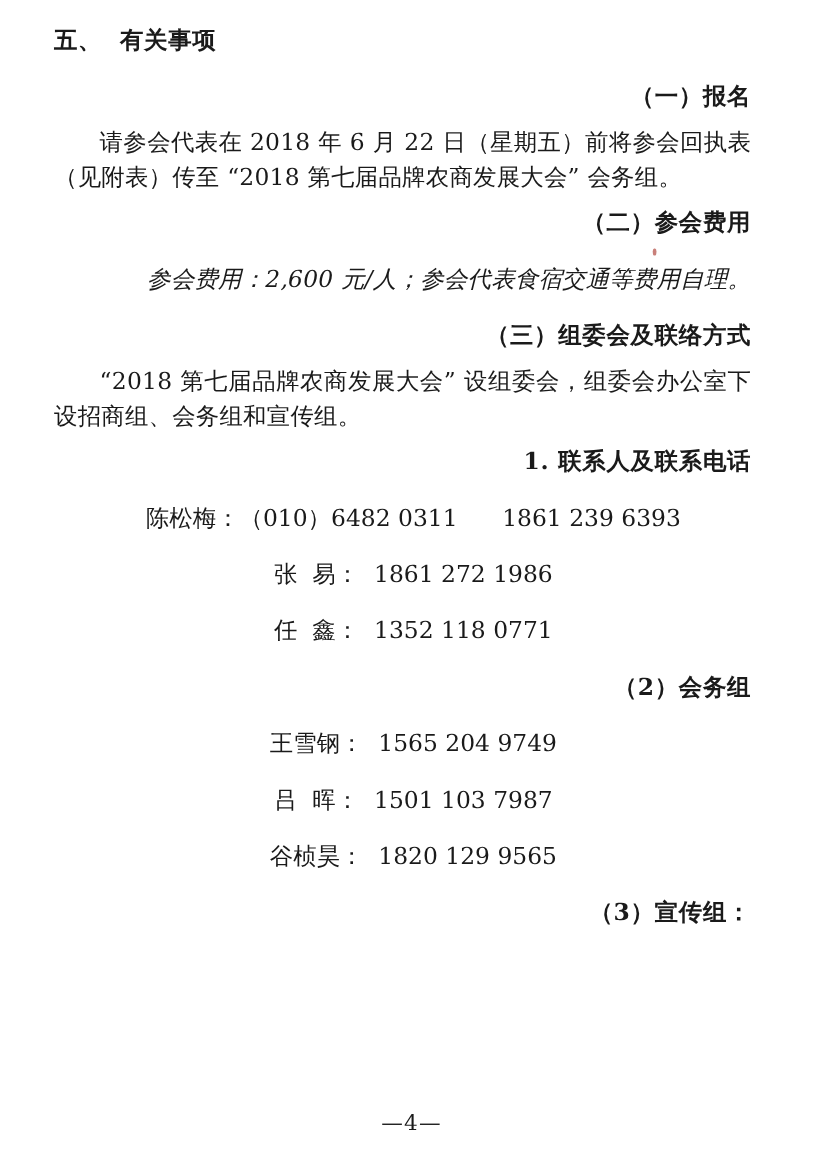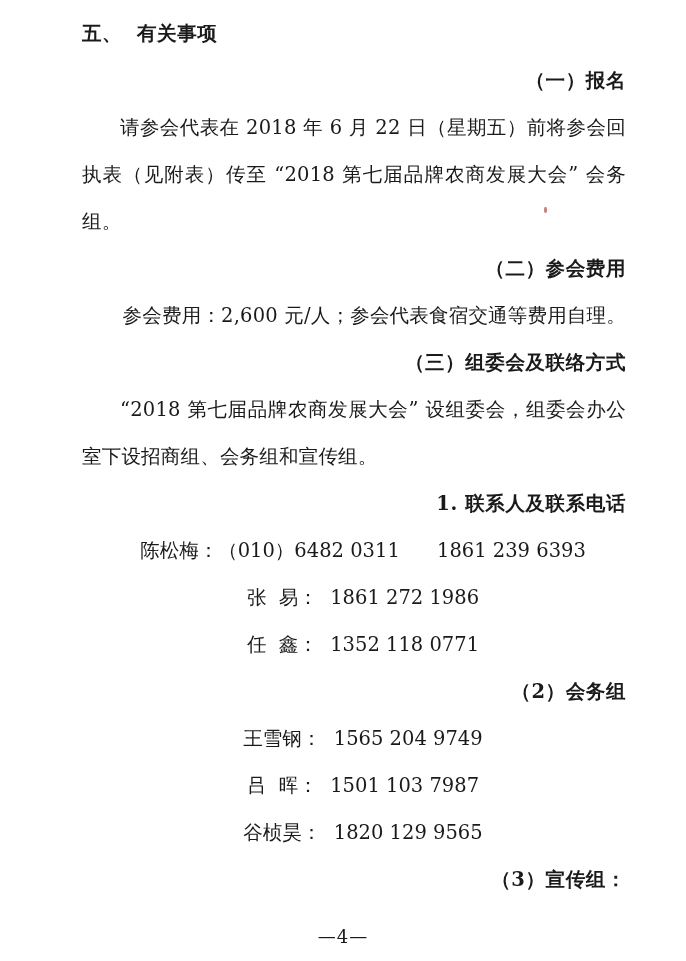--- a/index.html
+++ b/index.html
@@ -13,44 +13,45 @@
     font-family: "DejaVu Serif", "Liberation Serif", serif;
     color: #1a1a1a;
     position: relative;
     overflow: hidden;
   }
   .page {
     position: relative;
     width: 686px;
     height: 961px;
     box-sizing: border-box;
-    padding: 10px 60px 0 82px;
+    padding: 10px 60px 0 45px;
   }
   .line {
     font-size: 19.5px;
     line-height: 47px;
     white-space: pre;
     letter-spacing: 0.3px;
   }
   .heading {
     font-weight: bold;
     letter-spacing: 0.6px;
   }
   .para {
     font-size: 19.5px;
     line-height: 47px;
     letter-spacing: 0.2px;
     text-align: justify;
     text-justify: inter-ideograph;
     white-space: pre-wrap;
+    font-style: italic;
   }
   .indent-2 { padding-left: 18px; text-align: right; }
   .body-block {
     font-size: 19.5px;
-    line-height: 47px;
+    line-height: 29px;
     letter-spacing: 0.2px;
     text-indent: 38px;
     text-align: justify;
     text-justify: inter-ideograph;
   }
   .contact-line {
     font-size: 19.5px;
     line-height: 47px;
     white-space: pre;
     padding-left: 18px;

